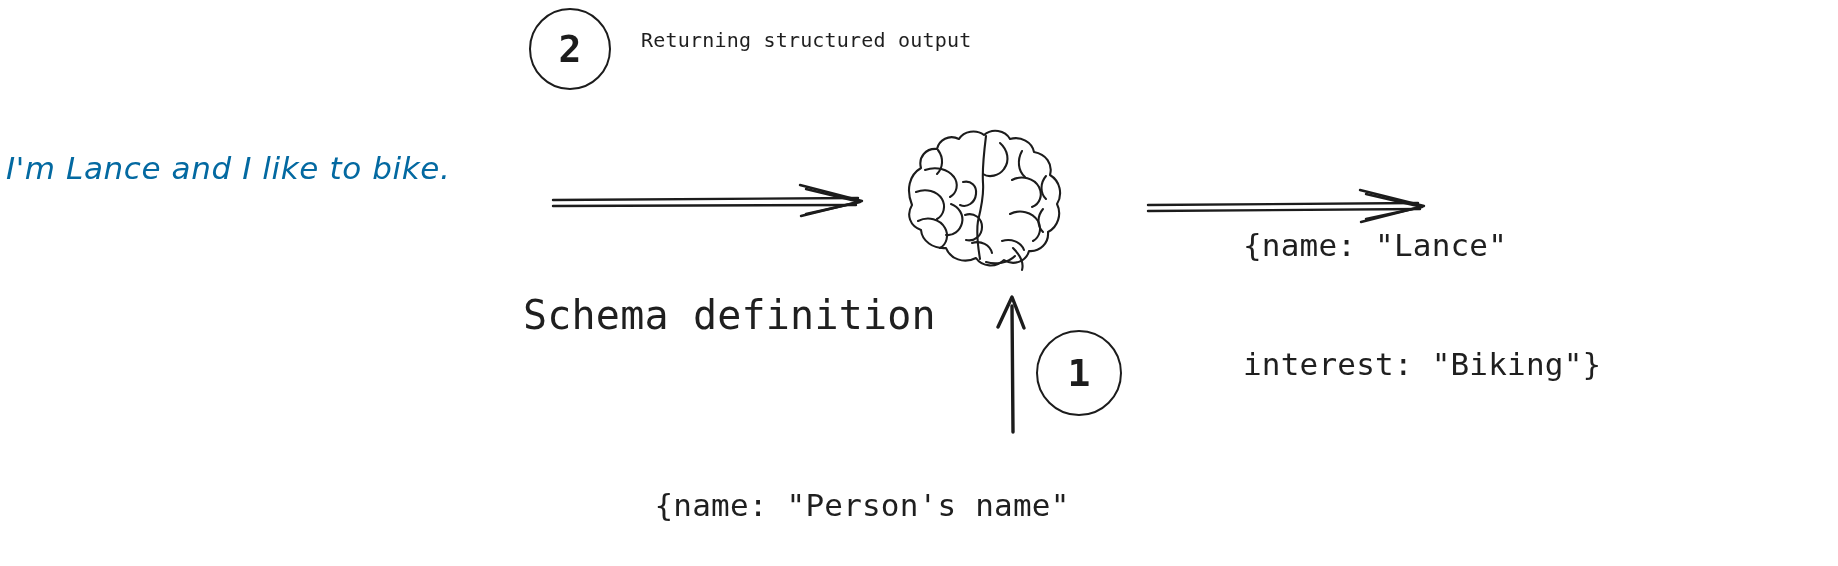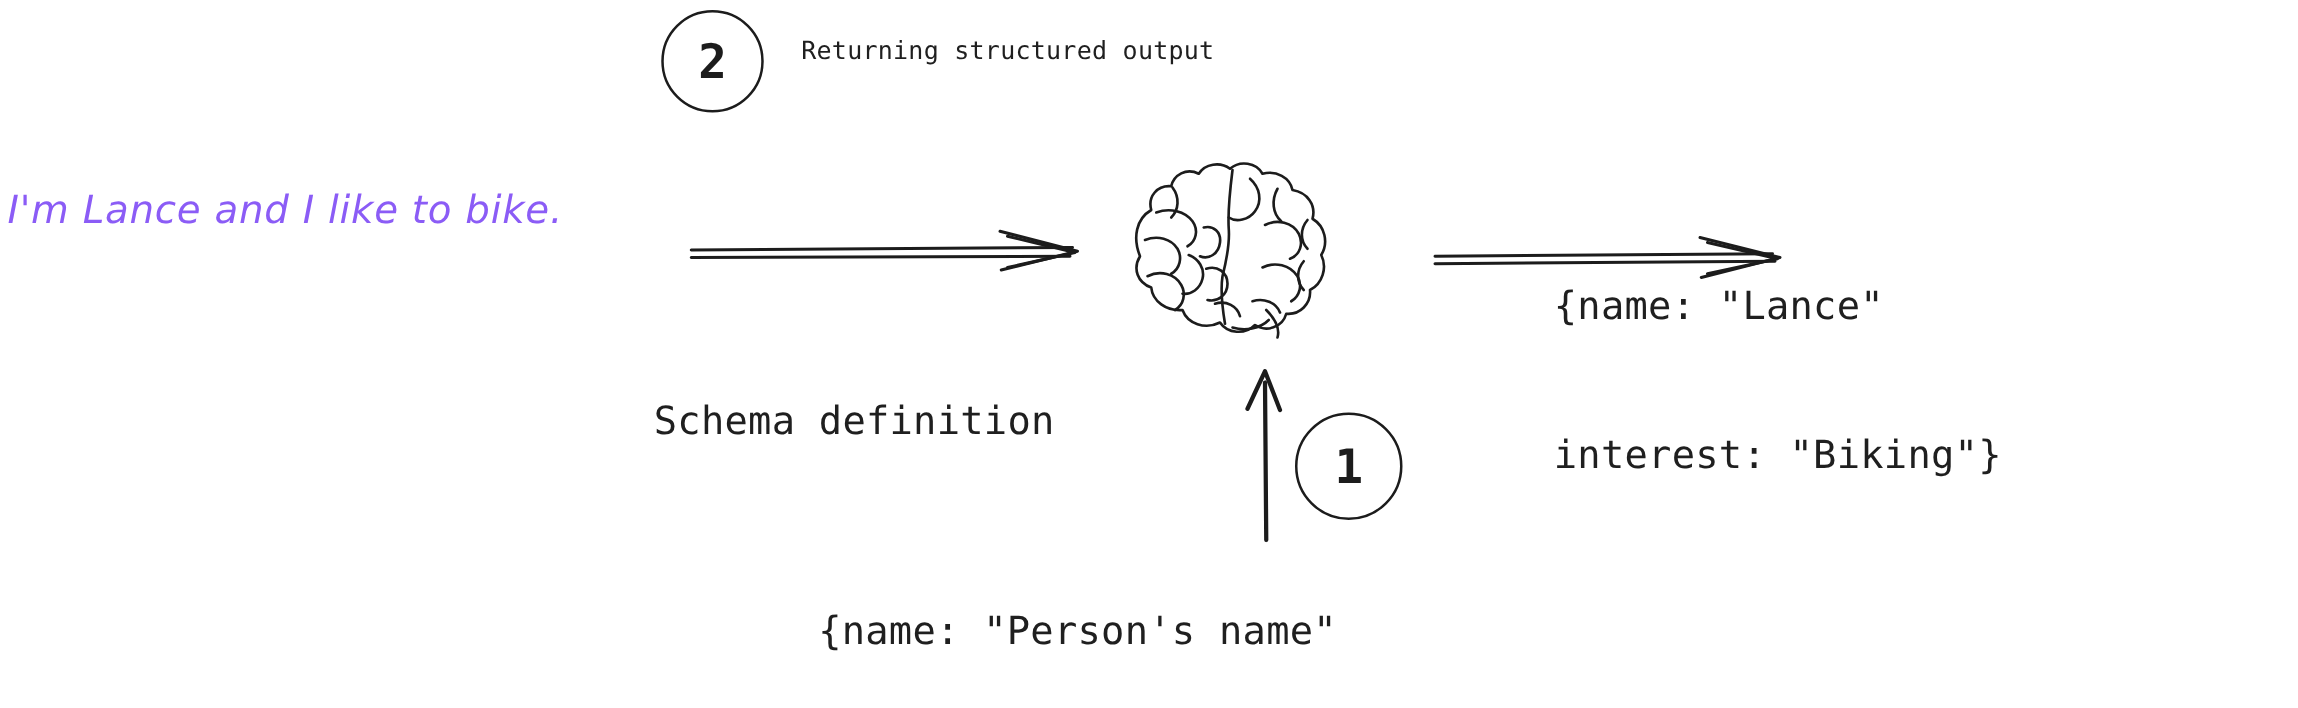--- a/index.html
+++ b/index.html
@@ -25,42 +25,42 @@
     color: #1f1f1f;
     white-space: pre;
     line-height: 1.28;
     letter-spacing: 0.2px;
   }
 
   .hand {
     position: absolute;
     font-family: "DejaVu Sans", sans-serif;
     font-style: italic;
-    color: #8b5cf6;
+    color: #0369a1;
     white-space: pre;
     letter-spacing: 0.6px;
   }
 
   #input-utterance {
     left: 6px;
     top: 150px;
     font-size: 31px;
     font-weight: 500;
   }
 
   #step2-label {
     left: 641px;
     top: 28px;
     font-size: 20px;
   }
 
   #schema-label {
     left: 523px;
-    top: 318px;
-    font-size: 31px;
+    top: 290px;
+    font-size: 40px;
   }
 
   #schema-block {
     left: 602px;
     top: 407px;
     font-size: 31px;
     text-align: center;
     width: 520px;
   }
 

